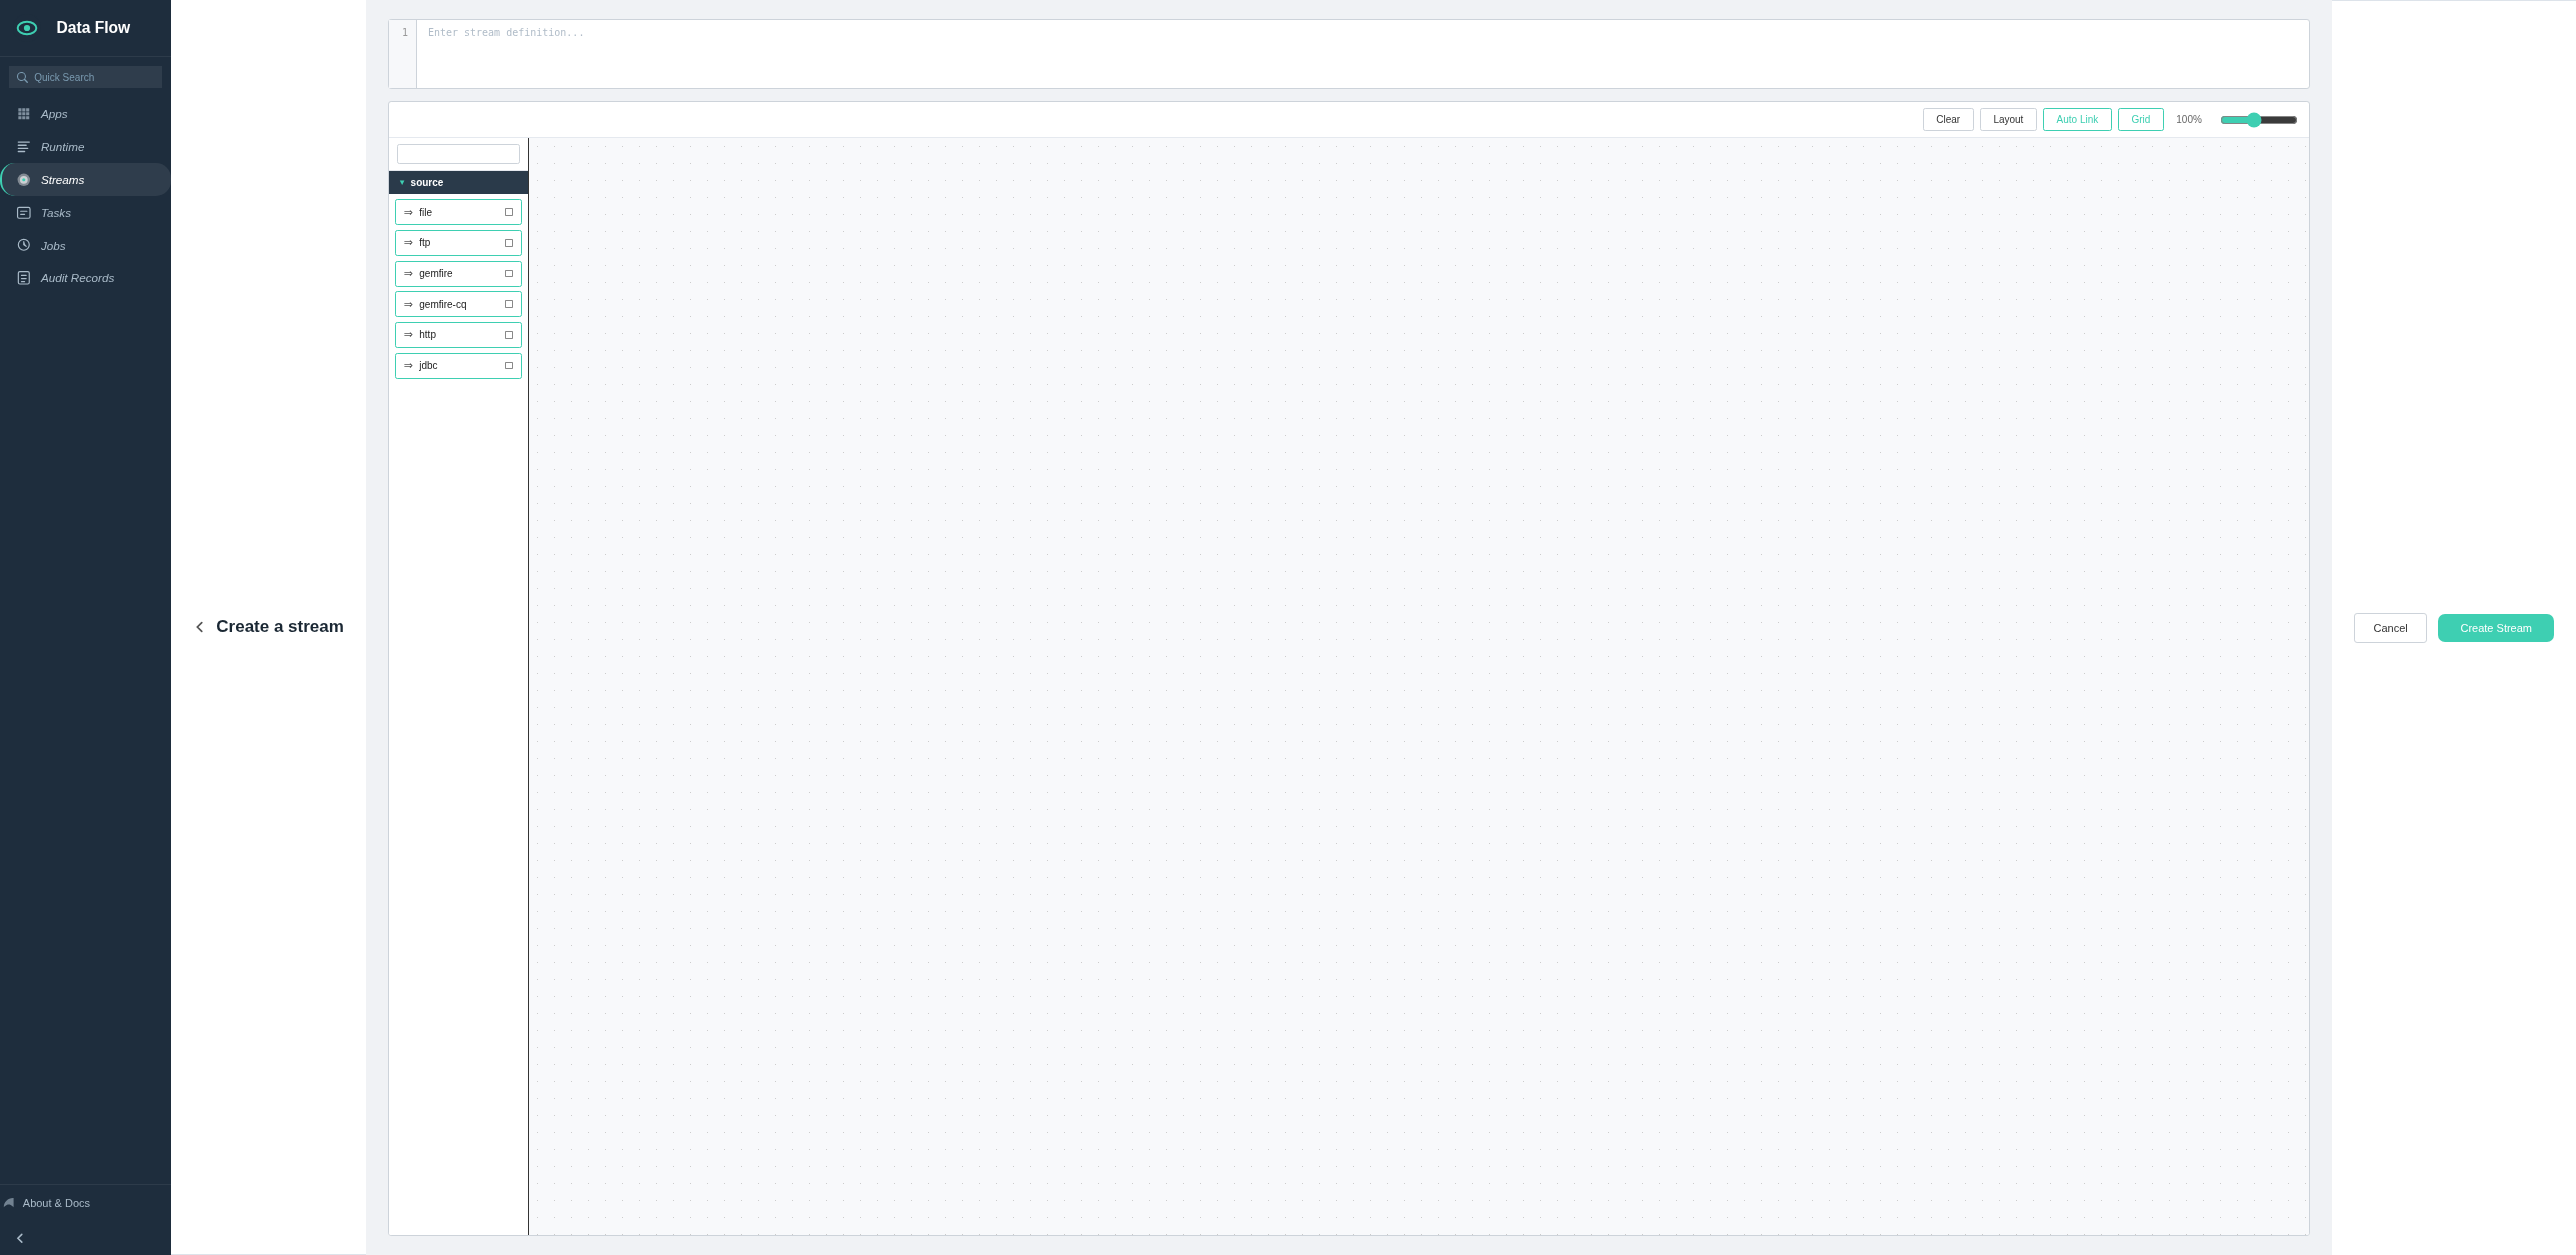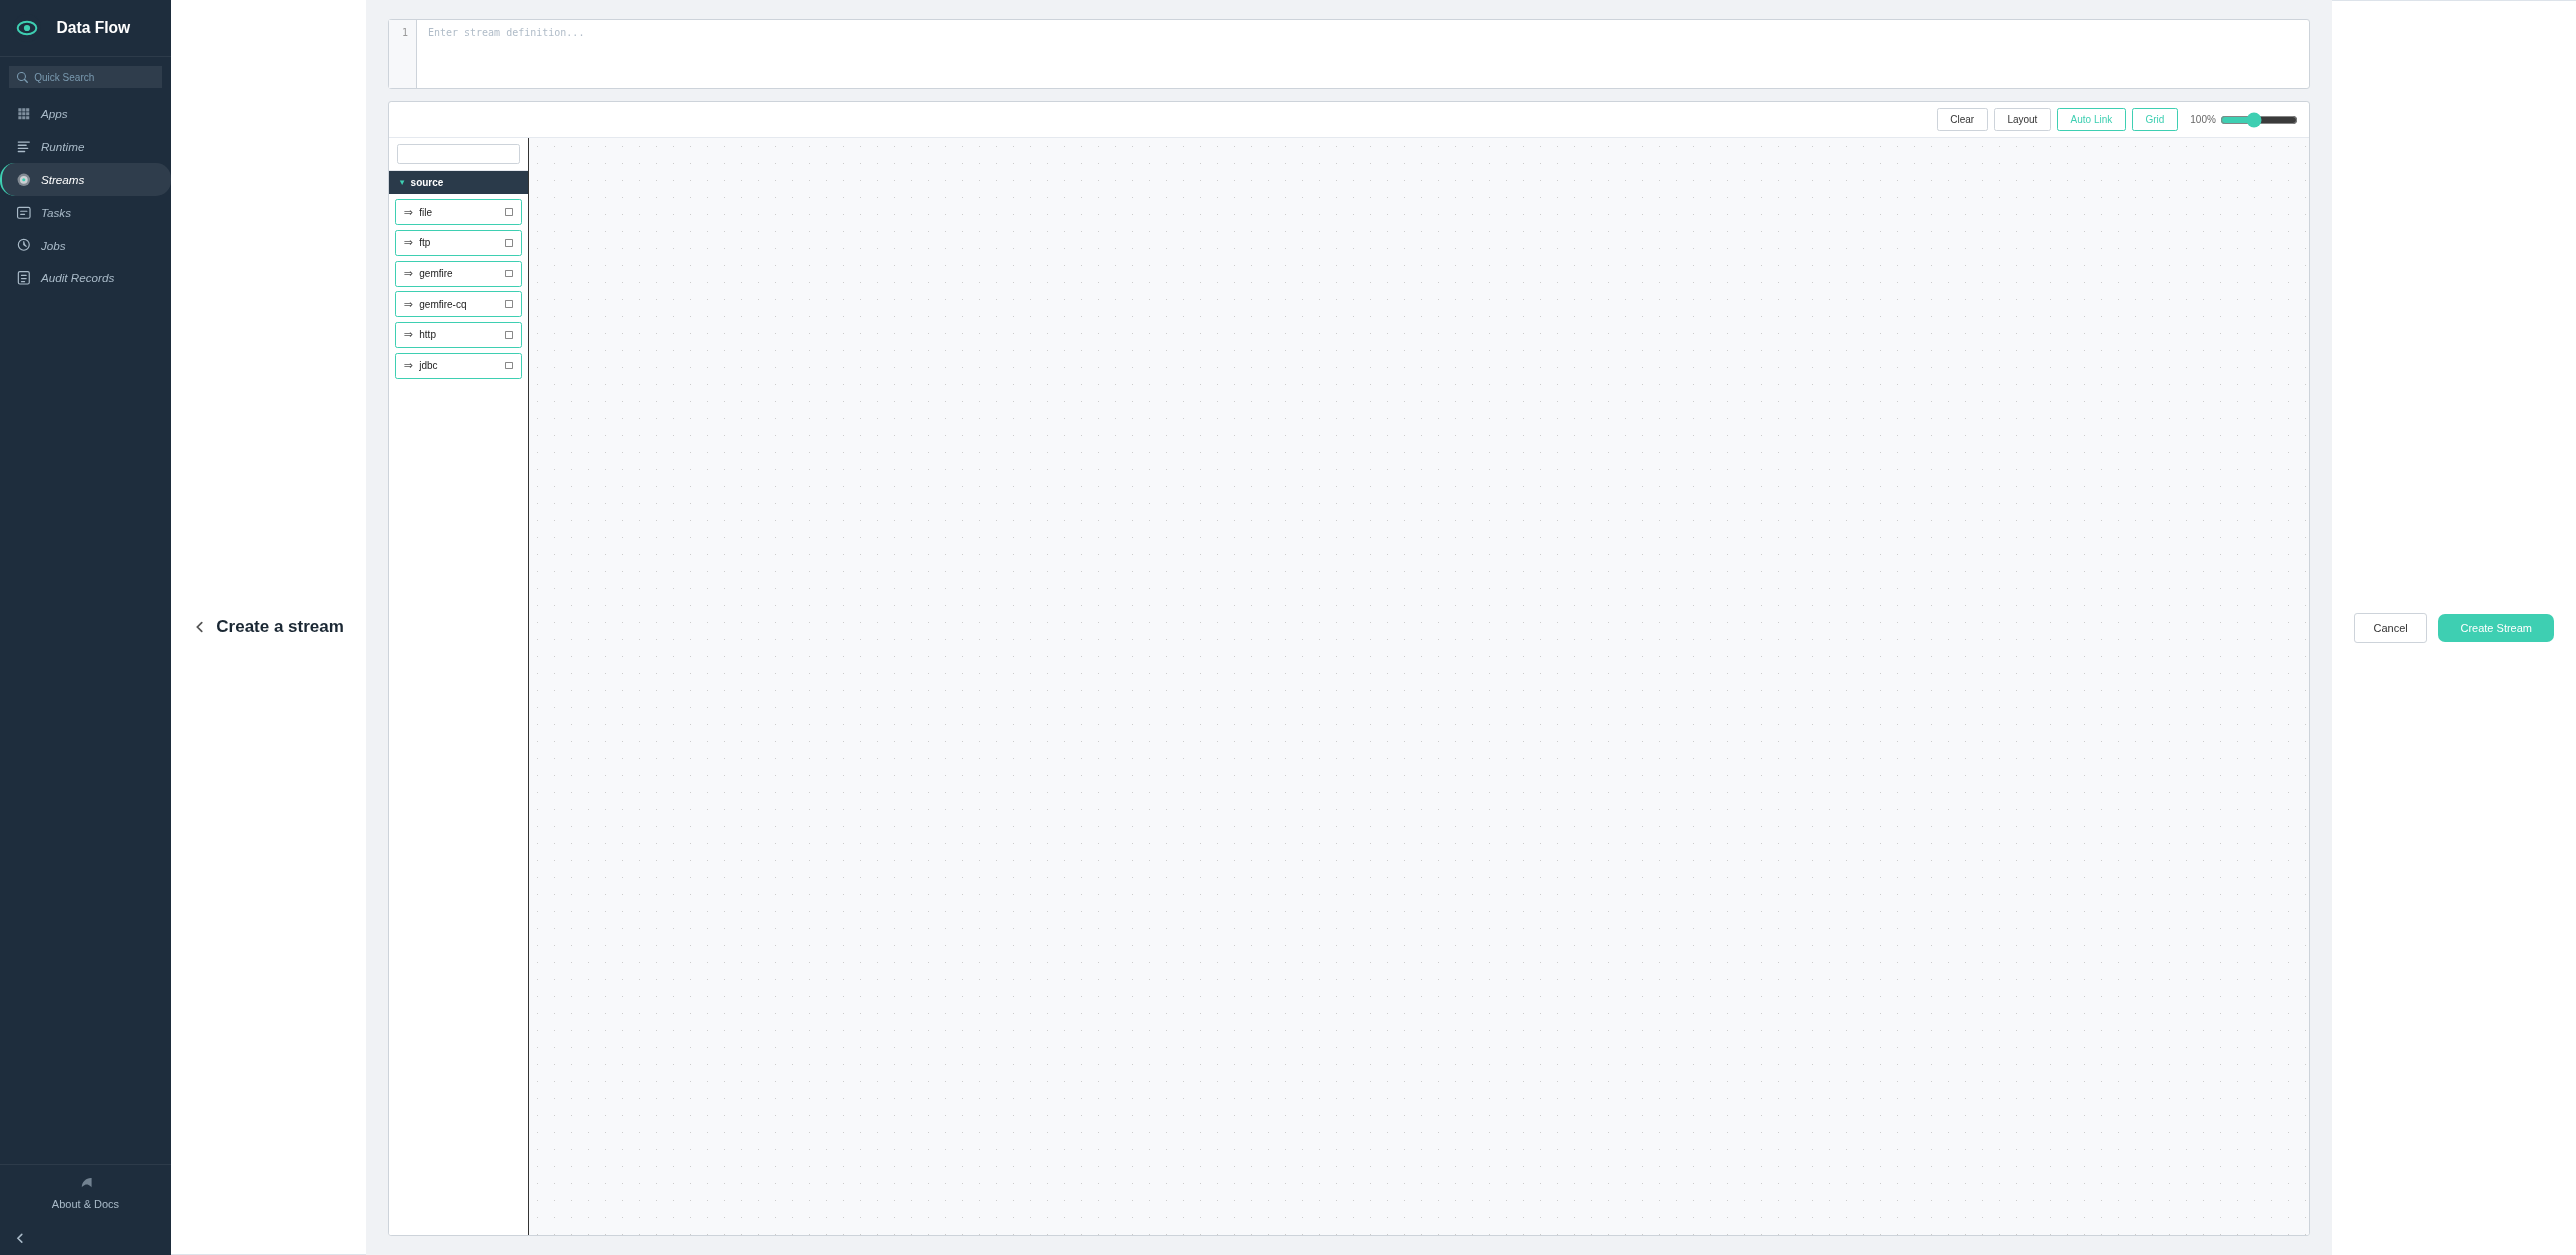--- a/index.html
+++ b/index.html
@@ -66,29 +66,28 @@
     }
     .nav-item.active {
       background: rgba(255,255,255,0.08);
       color: #fff;
       border-left: 2.3px solid #3ecfb2;
       border-radius: 15px;
     }
     .nav-icon { width: 15.6px; height: 15.6px; flex-shrink: 0; }
 
     .sidebar-bottom {
-      padding: 11px 8px;
+      padding: 11px 1px;
       border-top: 0.8px solid rgba(255,255,255,0.07);
       display: flex;
       align-items: center;
       gap: 7.8px;
       color: #aabbc9;
       font-size: 11px;
       cursor: pointer;
-      flex-direction: column;
     }
     .sidebar-collapse {
       padding: 11px 14px;
       display: flex;
       align-items: center;
       gap: 7.8px;
       color: #aabbc9;
       font-size: 11px;
       cursor: pointer;
     }
@@ -194,21 +193,21 @@
       color: #333;
       cursor: pointer;
     }
     .toolbar-btn.active {
       border-color: #3ecfb2;
       color: #3ecfb2;
     }
     #zoom-container {
       display: flex;
       align-items: center;
-      gap: 4px;
+      gap: 18px;
       margin-left: 6.2px;
     }
     #zoom-label { font-size: 10px; color: #666; }
     #zoom-slider {
       width: 78px;
       accent-color: #3ecfb2;
     }
 
     #visual-body {
       display: flex;

